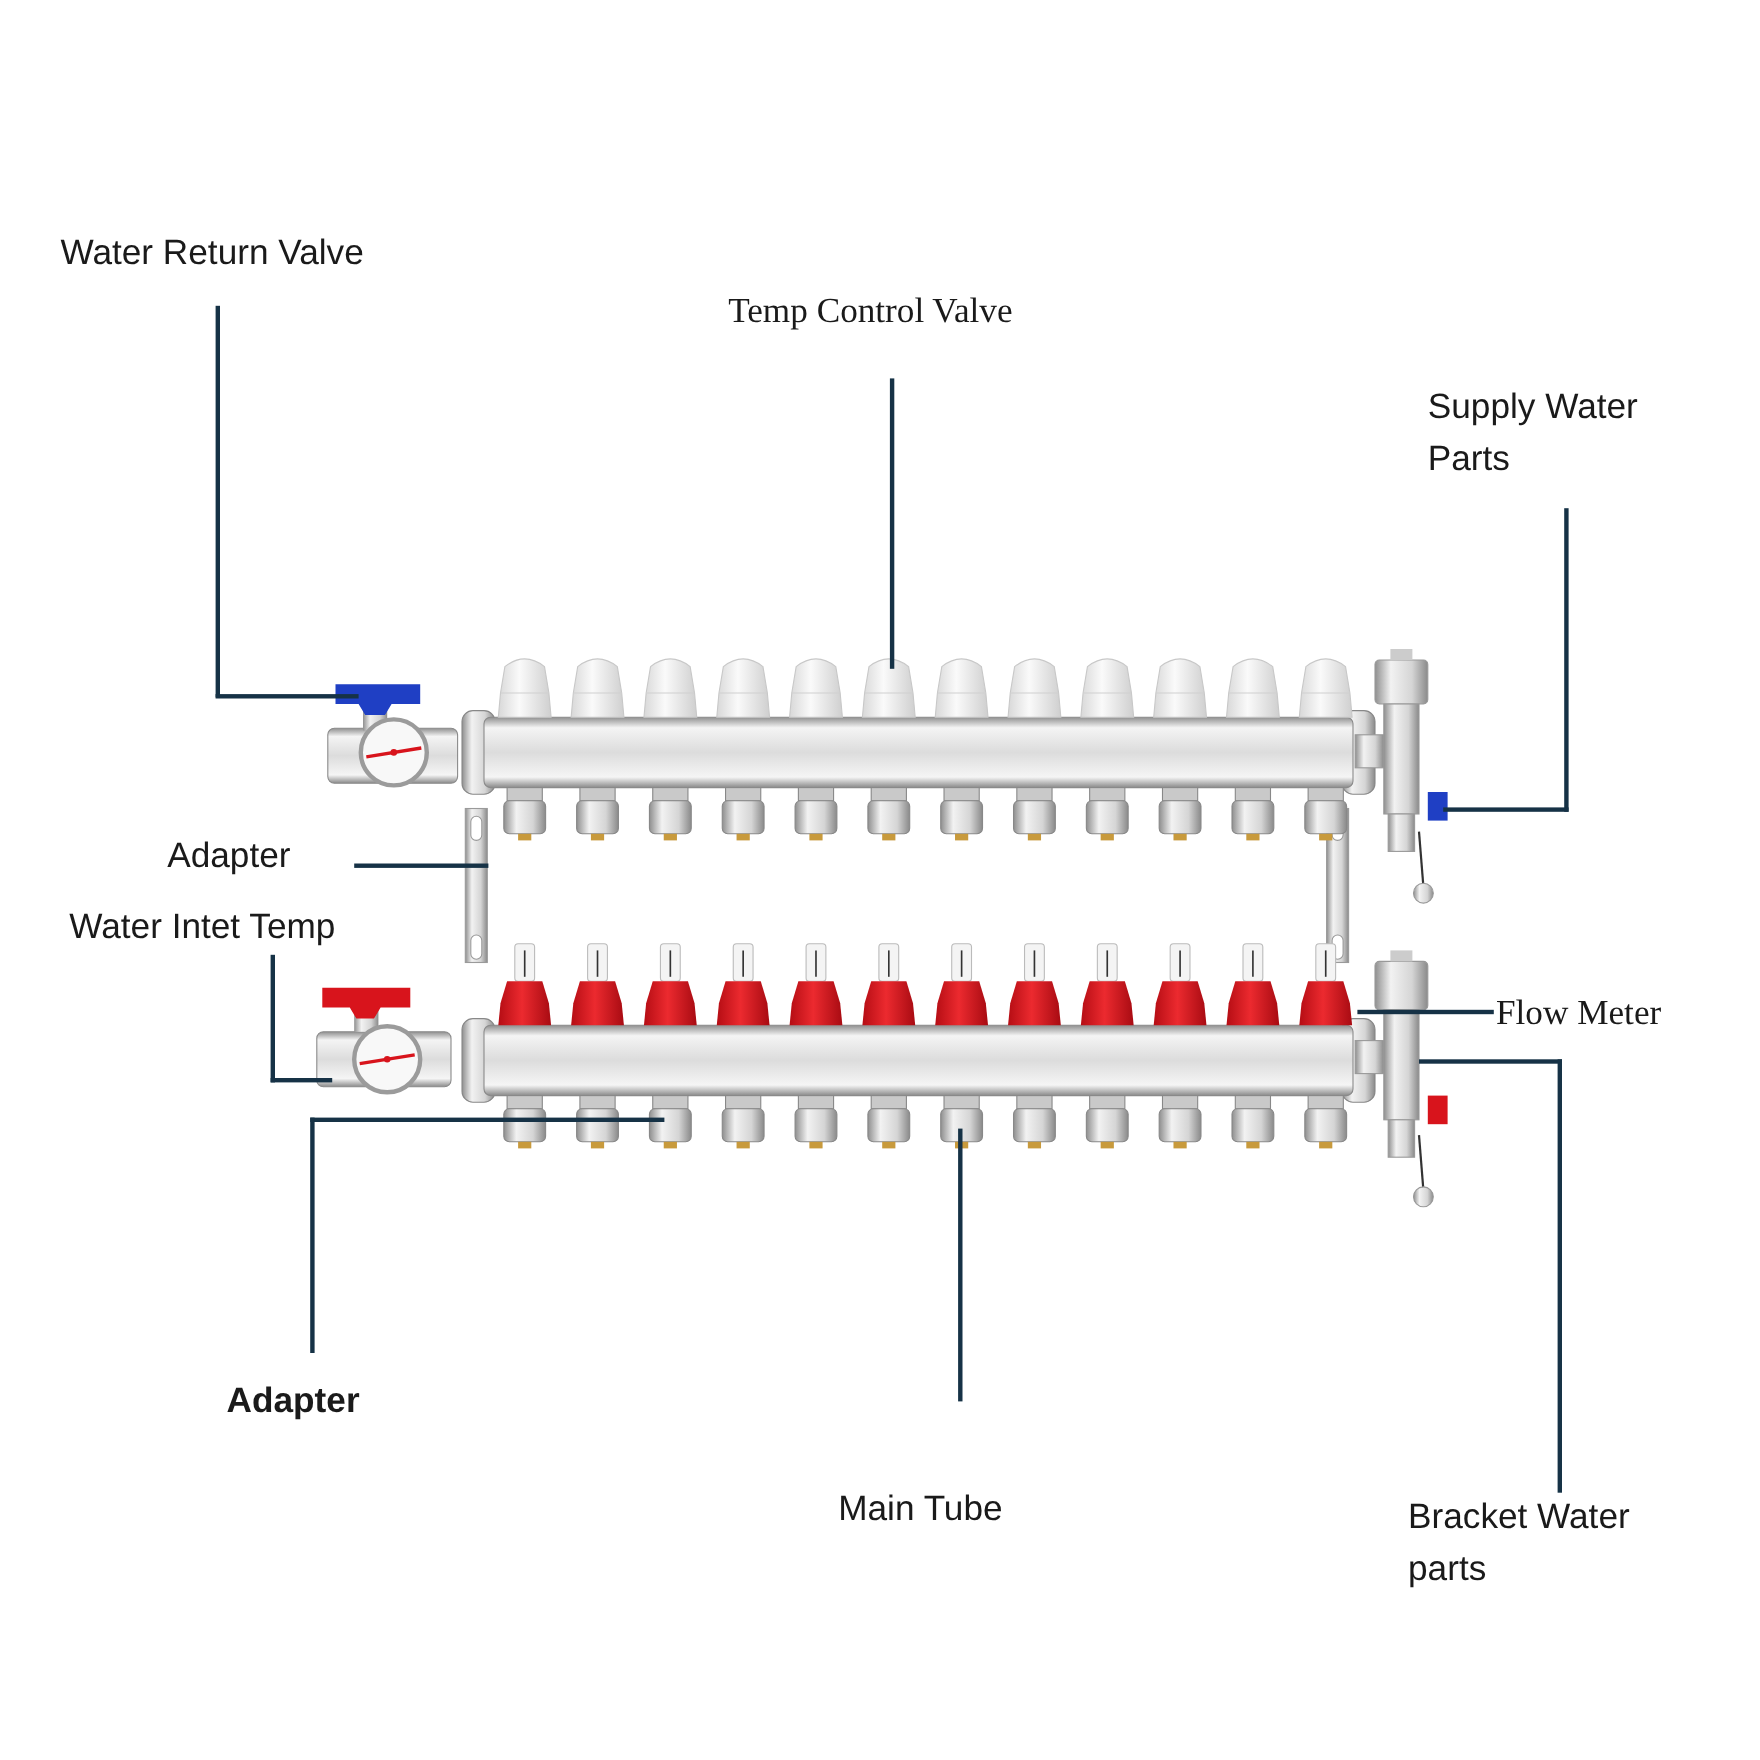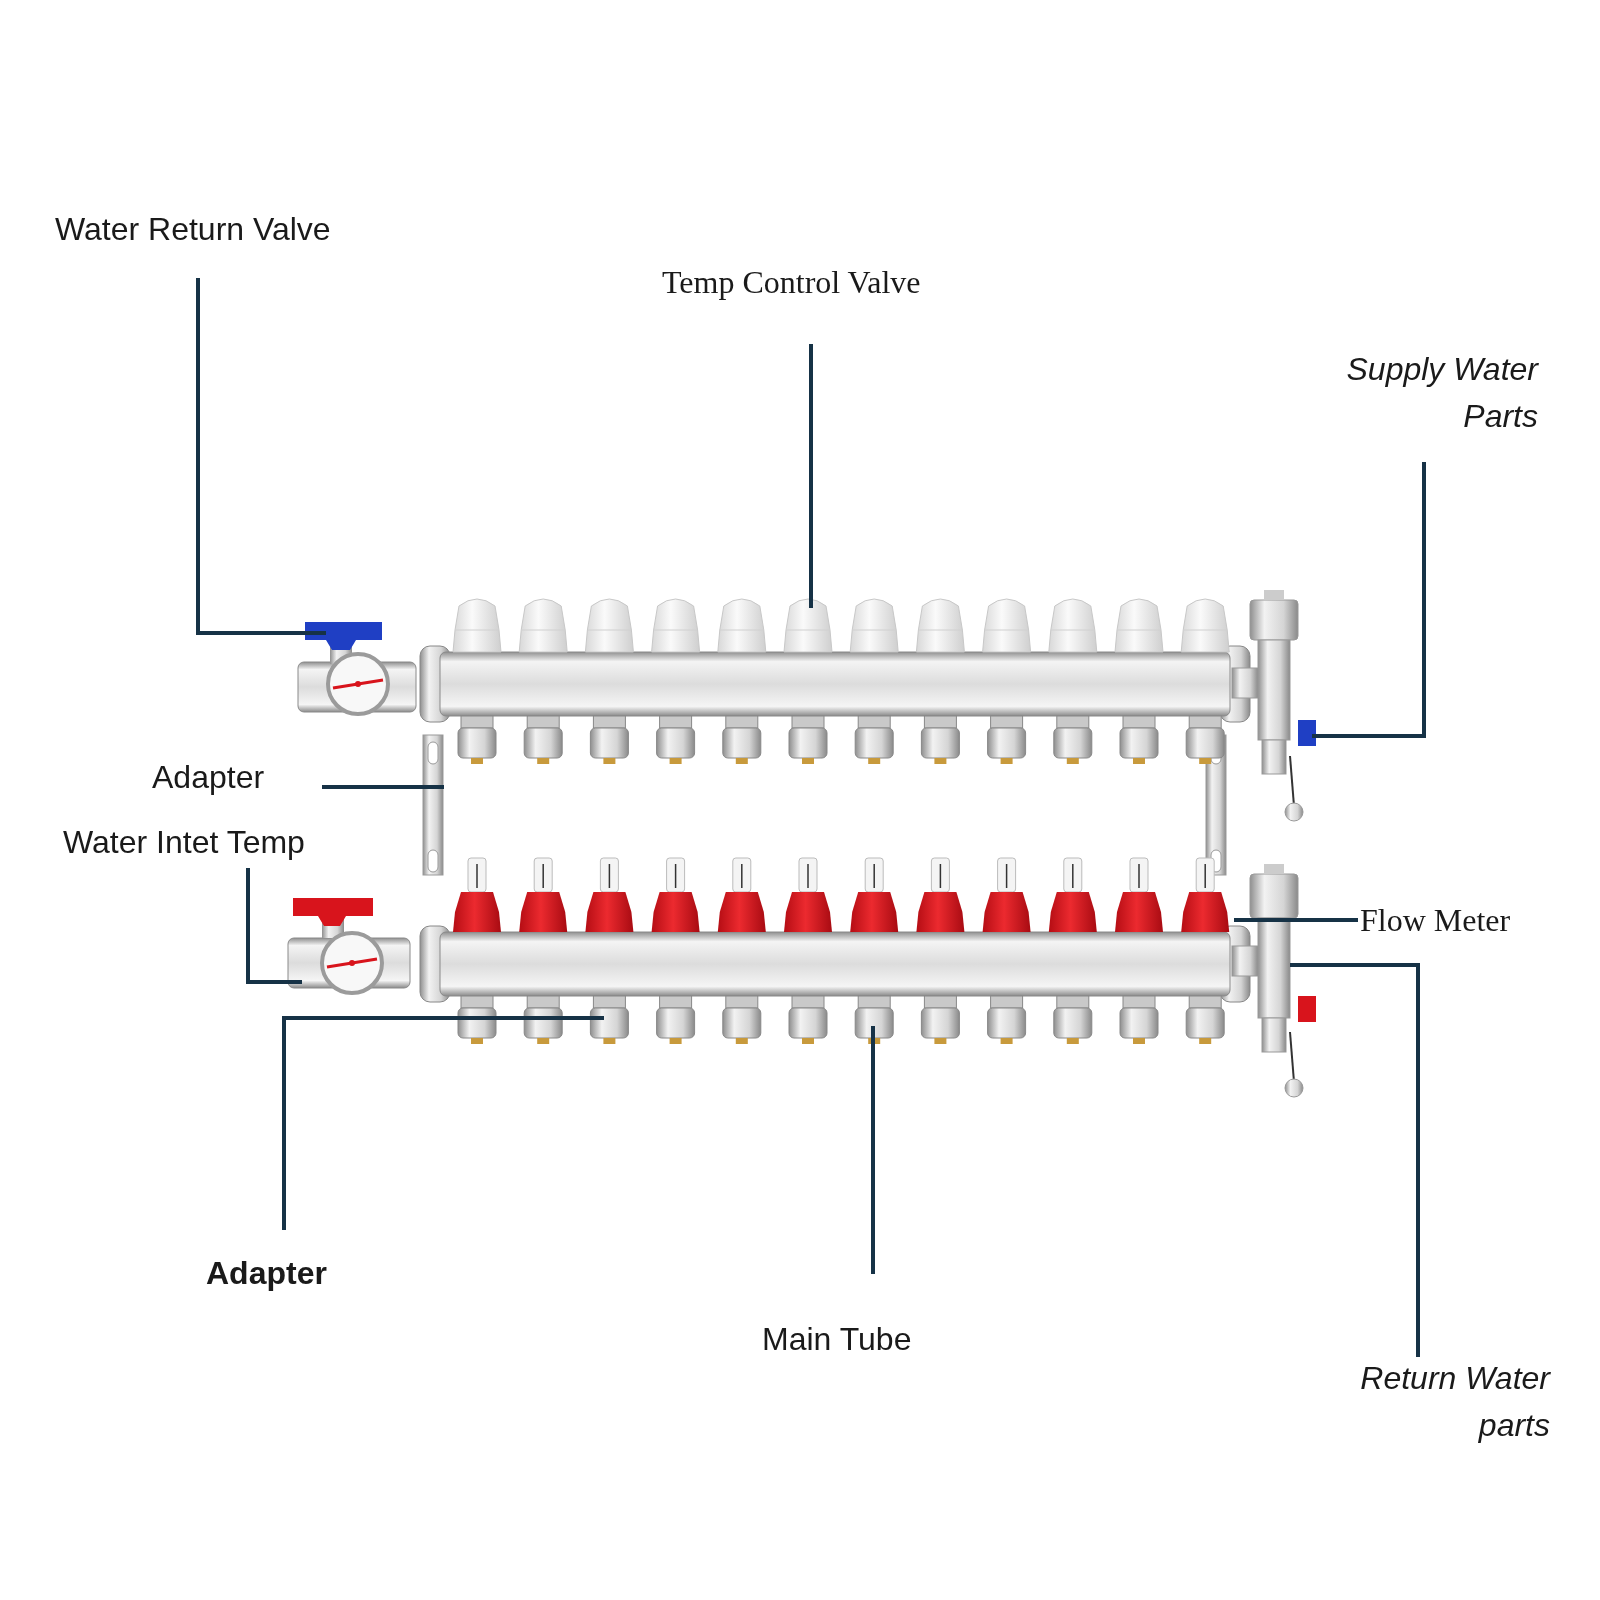--- a/index.html
+++ b/index.html
@@ -1,20 +1,20 @@
 <!DOCTYPE html>
 <html><head>
 <meta charset="utf-8">
 <style>
   html, body { margin: 0; padding: 0; background: #ffffff; }
   body { width: 1600px; height: 1600px; position: relative; overflow: hidden;
          font-family: "Liberation Sans", sans-serif; }
   .label { position: absolute; color: #1a1a1a; font-size: 32px; line-height: 47px;
            font-family: "Liberation Sans", sans-serif; white-space: nowrap; }
-  .label.center { text-align: right; font-style: italic; }
+  .label.center { text-align: left; }
   .line { position: absolute; background: #163246; }
   svg.art { position: absolute; left: 0; top: 0; }
 </style>
 </head>
 <body>
 
 <svg class="art" width="1600" height="1600" viewBox="0 0 1600 1600">
   <defs>
     <linearGradient id="chromeV" x1="0" y1="0" x2="0" y2="1">
       <stop offset="0" stop-color="#8f8f8f"></stop>
@@ -261,17 +261,17 @@
 <div class="label" style="left:55px;top:206px;">Water Return Valve</div>
 <div class="label" style="left:662px;top:259px;font-family:Liberation Serif, serif;">Temp Control Valve</div>
 <div class="label center" style="left:1298px;top:346px;width:240px;">
   <div>Supply Water</div>
   <div>Parts</div>
 </div>
 <div class="label" style="left:152px;top:754px;">Adapter</div>
 <div class="label" style="left:63px;top:819px;">Water Intet Temp</div>
 <div class="label" style="left:1360px;top:897px;font-family:Liberation Serif, serif;">Flow Meter</div>
 <div class="label" style="left:206px;top:1250px;font-weight:bold;">Adapter</div>
-<div class="label" style="left:762px;top:1316px;text-align:right;">Main Tube</div>
+<div class="label" style="left:762px;top:1348px;text-align:right;">Main Tube</div>
 <div class="label center" style="left:1280px;top:1355px;width:270px;">
-  <div>Return Water</div>
+  <div>Bracket Water</div>
   <div>parts</div>
 </div>
 
 </body></html>

